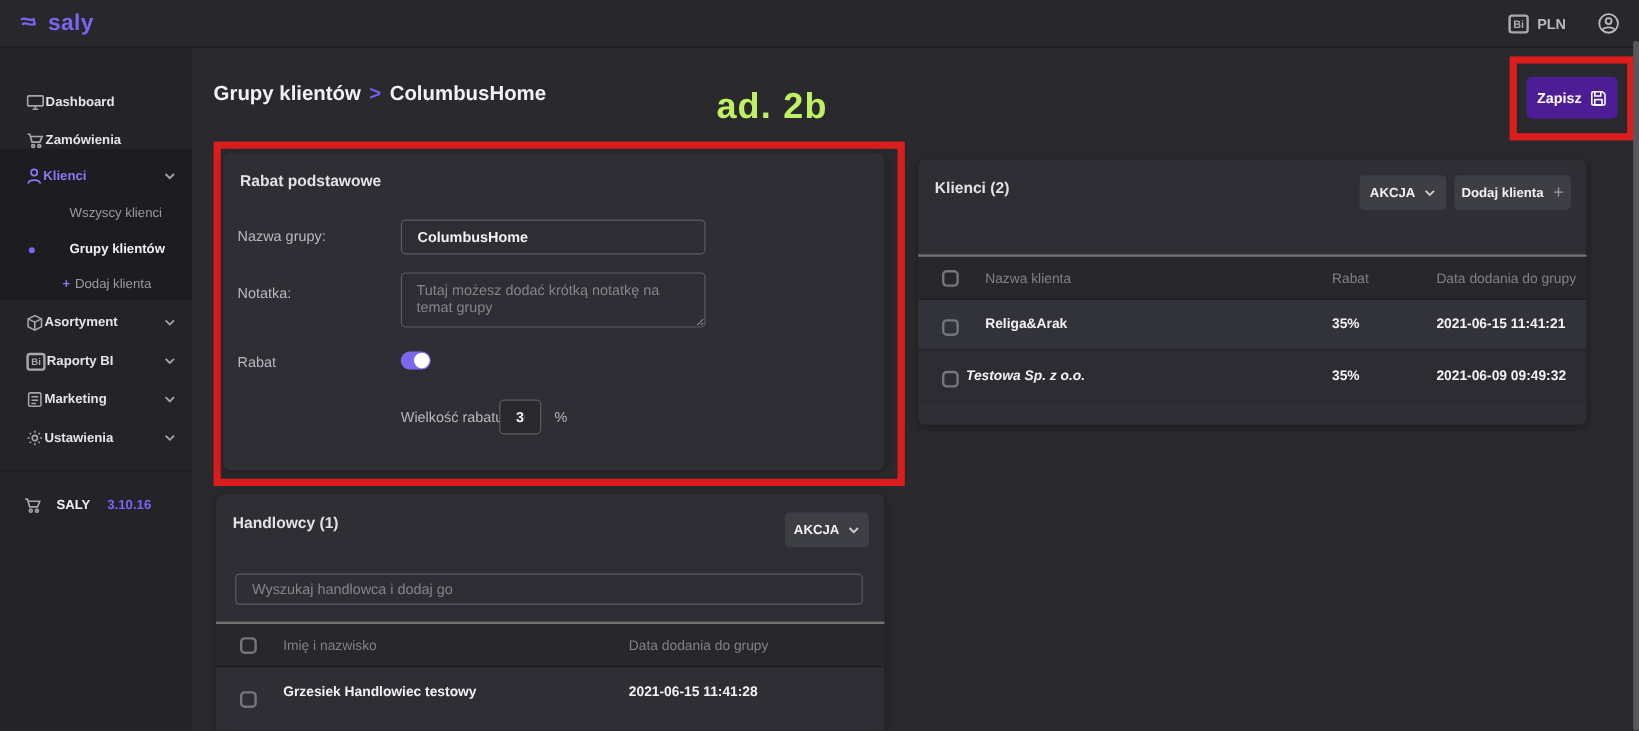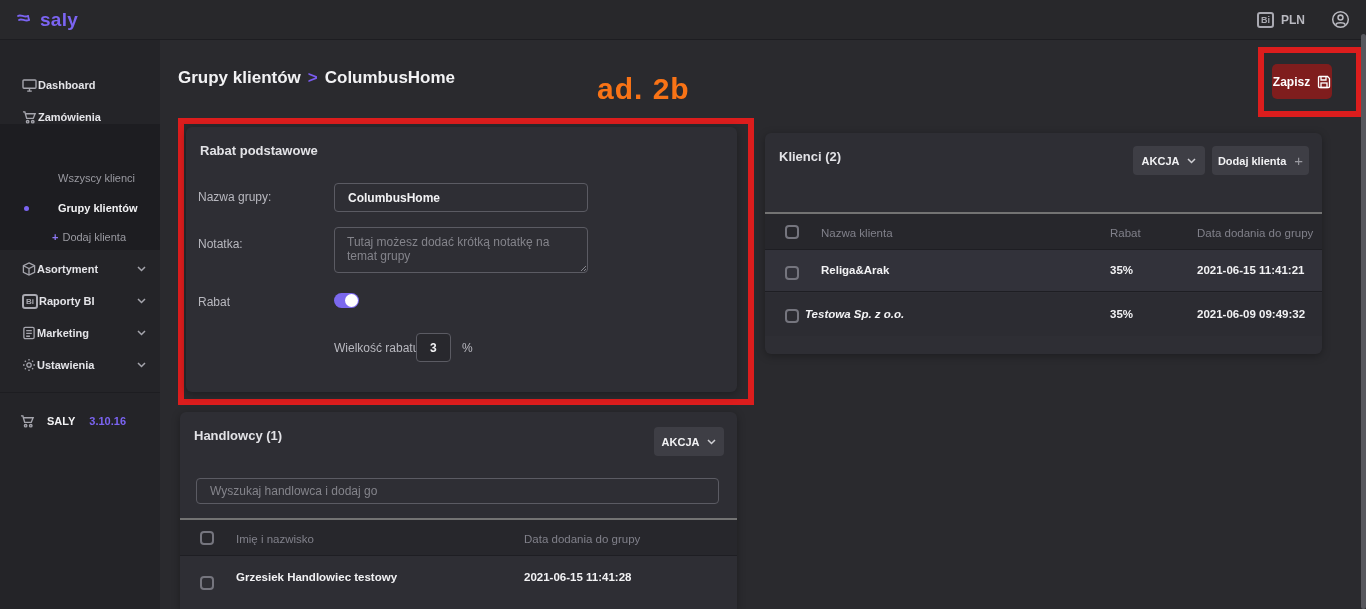--- a/index.html
+++ b/index.html
@@ -46,28 +46,28 @@
   .s-aso { top:216px; } .s-rap { top:248px; } .s-mar { top:280px; } .s-ust { top:312px; }
   .s-divider { position:absolute; top:352px; left:0; width:160px; height:1px; background:#1d1d21; }
   .s-footer { position:absolute; top:368px; left:0; width:160px; height:26px; display:flex; align-items:center; gap:12px; padding-left:20px; font-size:11px; font-weight:bold; }
   .version { color:#7b64f2; margin-left:2px; }
   .chev { flex:none; }
   
   .breadcrumb { position:absolute; left:178px; top:68px; font-size:17px; font-weight:bold; color:#f2f2f4; }
   .breadcrumb .sep { color:#7b5cf0; margin:0 7px; }
   .annotation {
     position:absolute; left:597px; top:72px;
-    font-size:30px; font-weight:bold; color:#f97316; letter-spacing:1px;
+    font-size:30px; font-weight:bold; color:#bef264; letter-spacing:1px;
   }
   
   .red-box-save { position:absolute; left:1258px; top:47px; width:104px; height:70px; border:6px solid #dc1d1d; z-index:7; }
   .red-box-form { position:absolute; left:178px; top:118px; width:576px; height:287px; border:6px solid #dc1d1d; z-index:4; }
   .save-btn {
-    position:absolute; left:1272px; top:64px; width:60px; height:35px; z-index:8;
-    background:#7f1d1d; border:none; border-radius:5px; cursor:pointer;
+    position:absolute; left:1272px; top:64px; width:76px; height:35px; z-index:8;
+    background:#4c1d95; border:none; border-radius:5px; cursor:pointer;
     color:#fff; font-size:12px; font-weight:bold; font-family:inherit;
     display:flex; align-items:center; justify-content:center; gap:7px;
   }
   
   .card { position:absolute; background:#2e2e34; border-radius:6px; box-shadow:0 2px 8px rgba(0,0,0,.3); }
   .card-form    { left:186px; top:127px; width:551px; height:265px; z-index:4; }
   .card-sales   { left:180px; top:412px; width:557px; height:197px; border-radius:6px 6px 0 0; }
   .card-clients { left:765px; top:133px; width:557px; height:221px; }
   .card-title { position:absolute; left:14px; top:16px; font-size:13px; font-weight:bold; color:#e2e2e6; }
   .flabel { position:absolute; font-size:12px; color:#b8b8bf; }
@@ -158,20 +158,34 @@
     <span>
         <svg width="15" height="14" viewBox="0 0 16 15" fill="none" stroke="#a5a5ad" stroke-width="1.5">
           <path d="M1 2 h2 l2 7 h7 l2-5 H4"></path>
           <circle cx="6" cy="12.5" r="1.3"></circle>
           <circle cx="11.5" cy="12.5" r="1.3"></circle>
         </svg>
       </span>
     <span class="lbl">Zamówienia</span>
   </div>
 
+  <div class="sitem s-kli">
+    <span>
+        <svg width="13" height="14" viewBox="0 0 14 15" fill="none" stroke="#8d77f5" stroke-width="1.5">
+          <circle cx="7" cy="4" r="2.8"></circle>
+          <path d="M1.5 14 C2 9.8, 12 9.8, 12.5 14"></path>
+        </svg>
+      </span>
+    <span class="lbl">Klienci</span>
+    <span class="chev">
+        <svg width="9" height="6" viewBox="0 0 9 6" fill="none" stroke="#a5a5ad" stroke-width="1.5">
+          <path d="M1 1 L4.5 4.5 L8 1"></path>
+        </svg>
+      </span>
+  </div>
   <div class="s-sub s-sub1">Wszyscy klienci</div>
   <div class="dot"></div>
   <div class="s-sub s-sub2">Grupy klientów</div>
   <div class="s-sub s-sub3">
     <span class="plus-purple">+</span>
     <span>Dodaj klienta</span>
   </div>
 
   <div class="sitem s-aso">
     <span>

